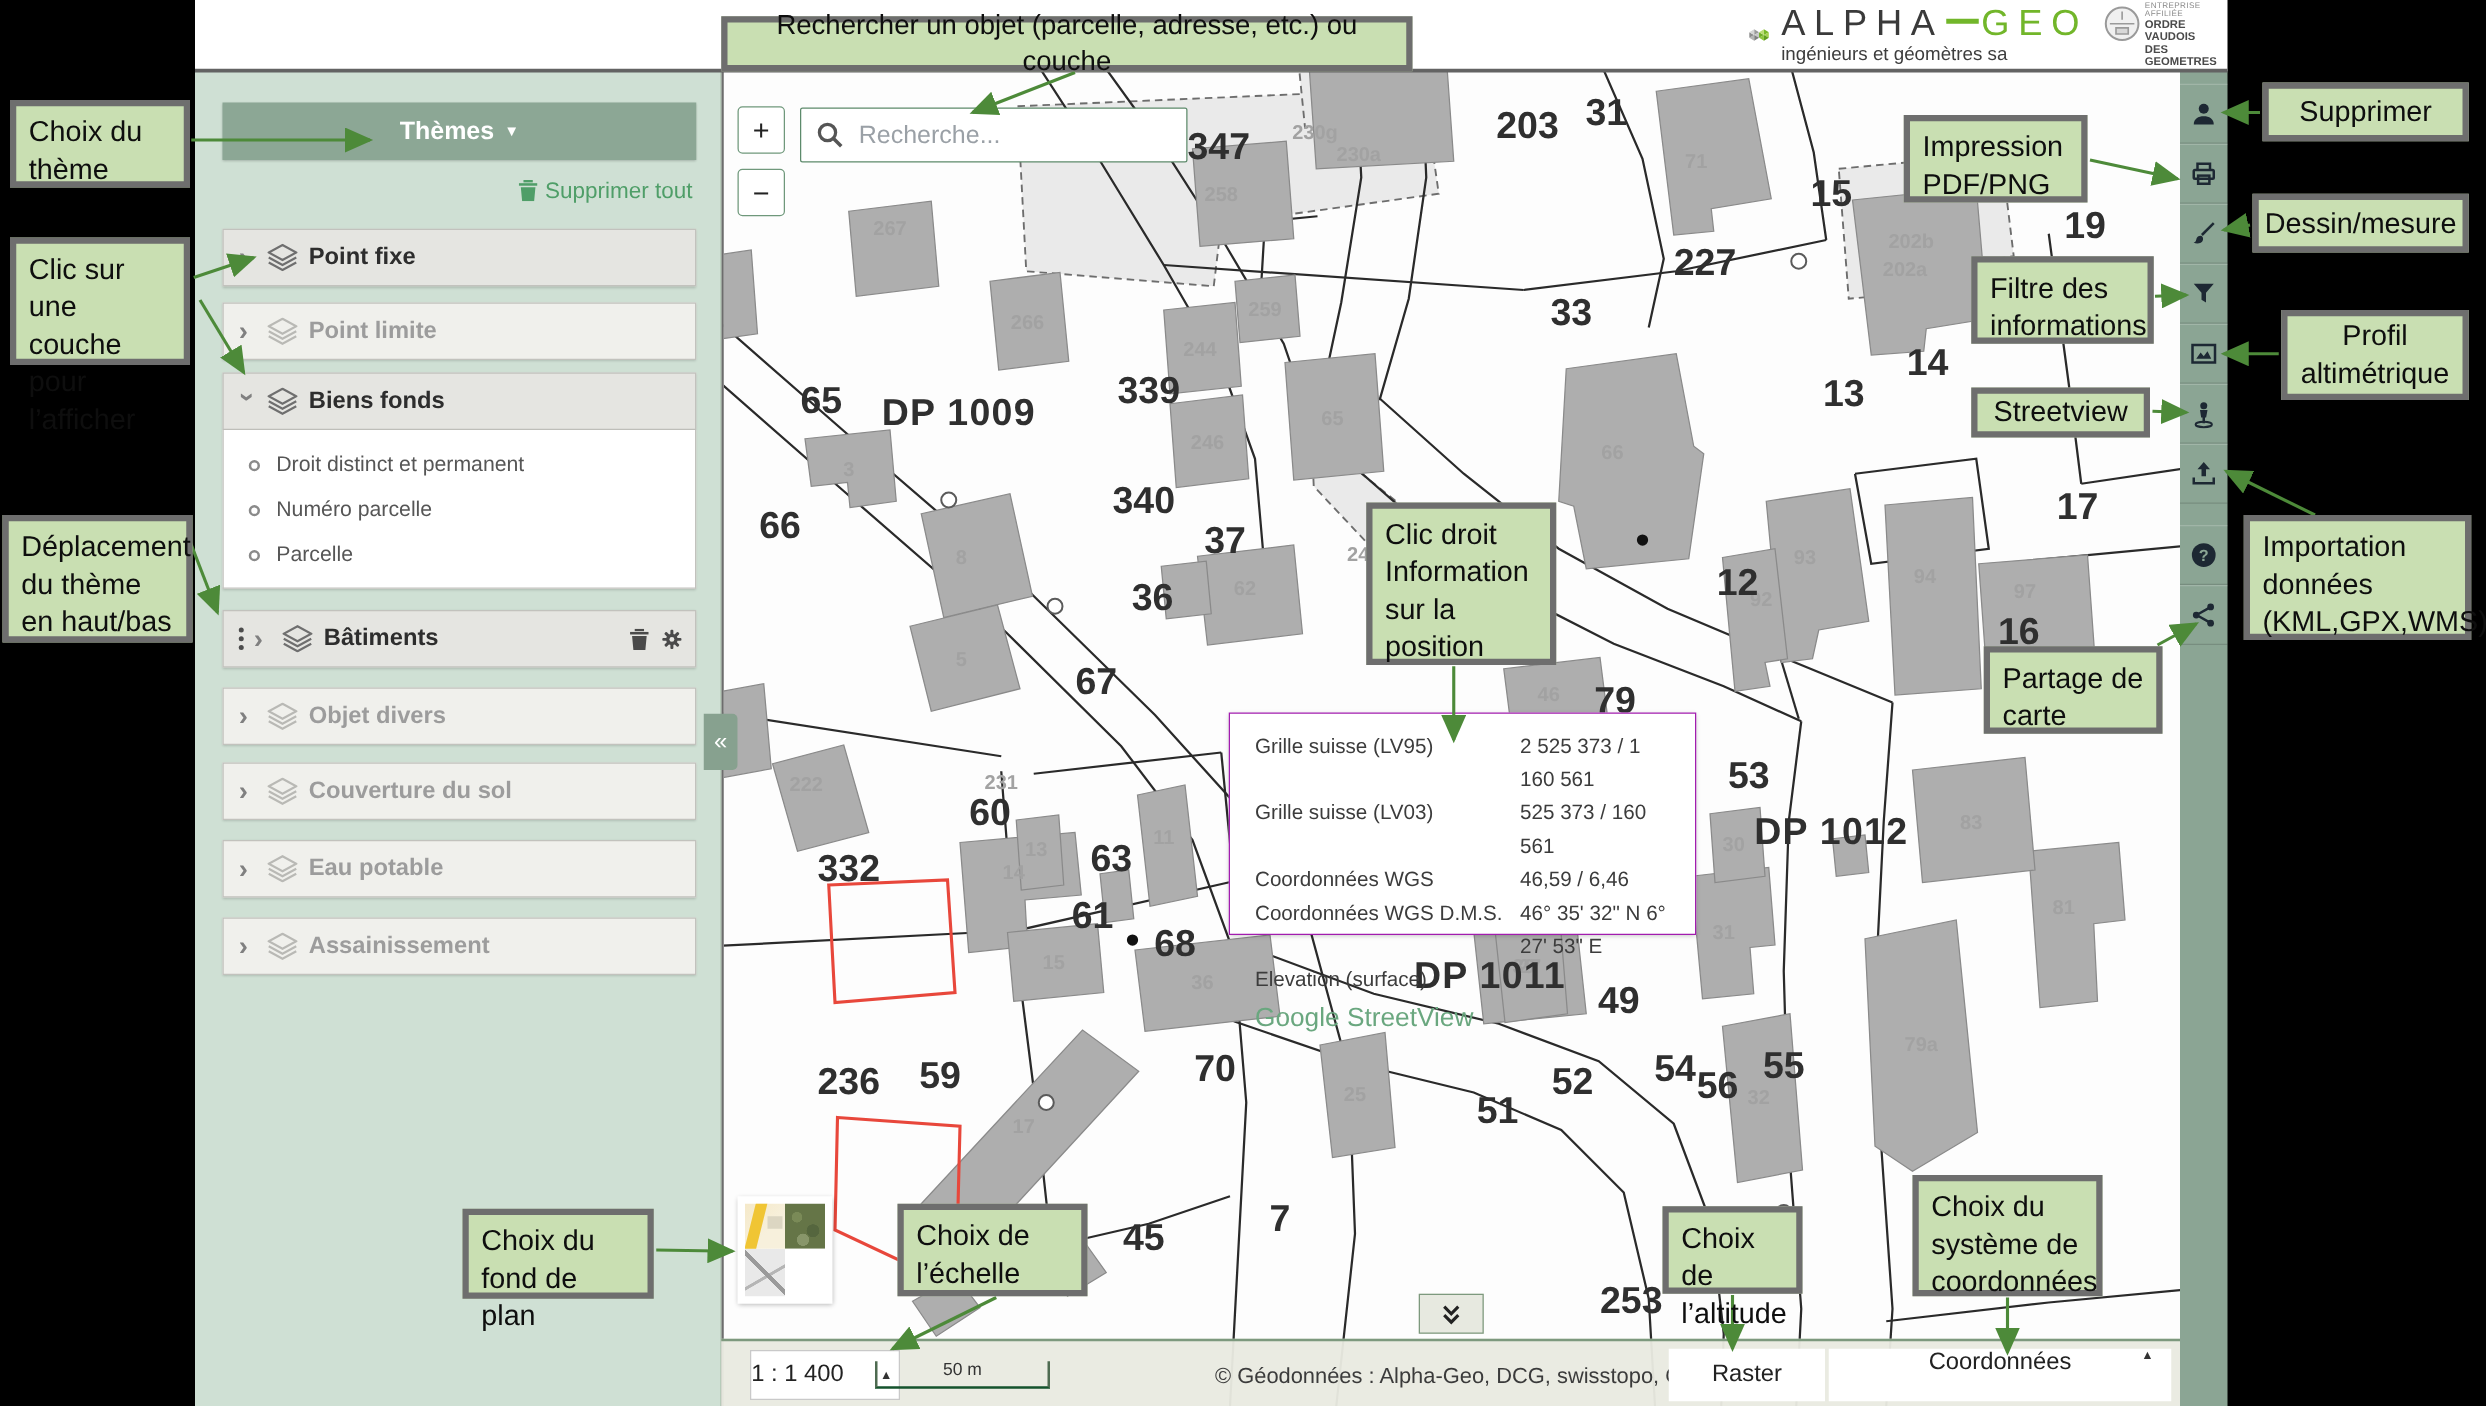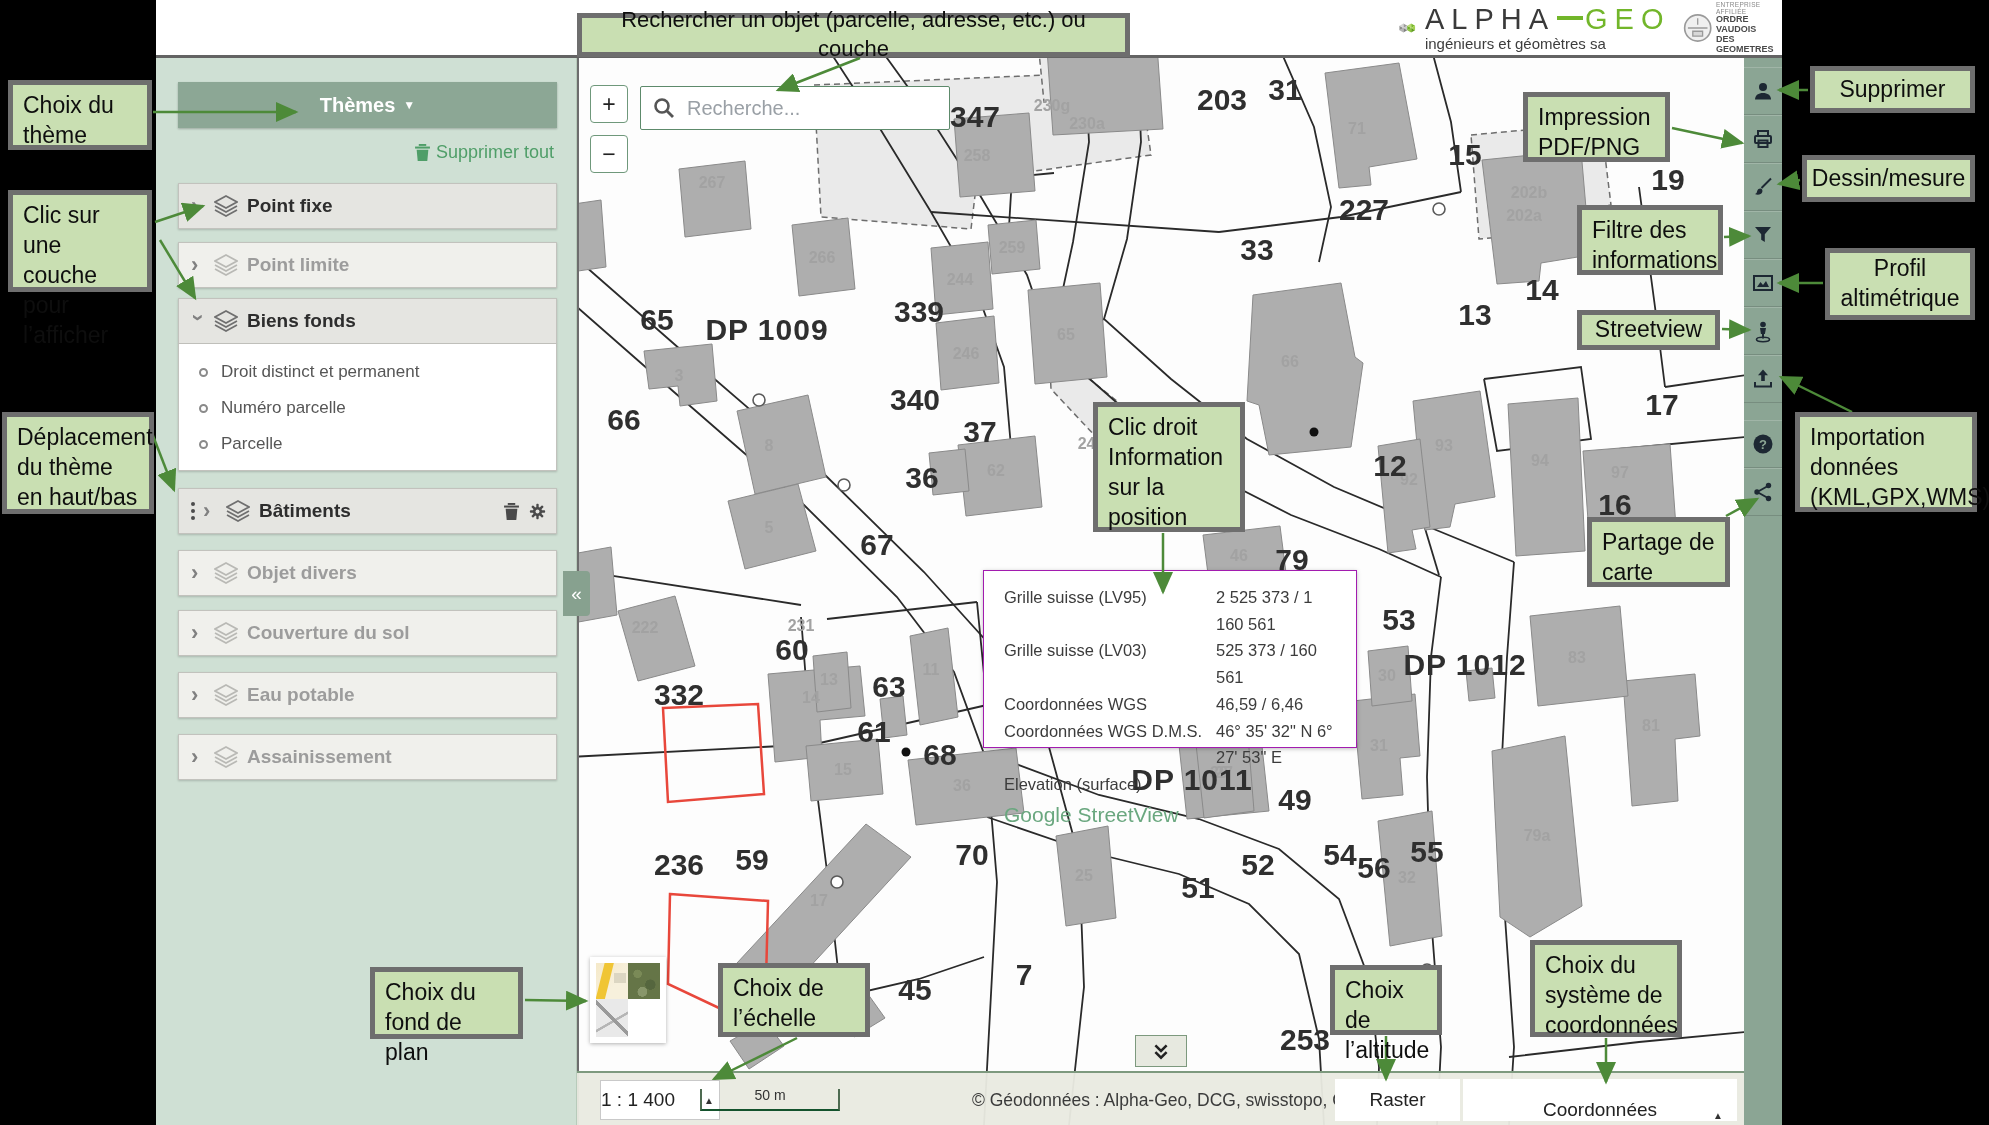--- a/index.html
+++ b/index.html
@@ -9,21 +9,21 @@
 
   
   .topbar{position:absolute;left:156px;top:0;width:1626px;height:57px;background:#fff;}
   .topline{position:absolute;left:156px;top:55px;width:1626px;height:3px;background:#636363;z-index:3;}
   .logo{position:absolute;left:1398px;top:1px;width:382px;height:54px;display:flex;align-items:center;gap:8px;}
   .logo-text{line-height:1;}
   .logo-name{font-size:29px;letter-spacing:7px;font-weight:500;color:#3a3a3a;white-space:nowrap;}
   .logo-name .geo{color:#72b62a;}
   .logo-name .dash{display:inline-block;width:26px;height:4px;background:#72b62a;vertical-align:9px;margin:0 2px;}
   .logo-sub{font-size:15px;color:#3d3d3d;margin-top:2px;}
-  .badge{display:flex;align-items:center;gap:4px;margin-left:4px;}
+  .badge{display:flex;align-items:flex-start;gap:4px;margin-left:4px;}
   .badge-text{line-height:1.1;}
   .badge-text .b1{font-size:6.5px;color:#8a8a8a;letter-spacing:.3px;}
   .badge-text .b2{font-size:9px;color:#4a4a4a;font-weight:bold;}
 
   
   .callout{position:absolute;background:#c9dfb2;border:5px solid #6e6e6e;color:#0e0e0e;
     font-size:23px;line-height:1.3;padding:6px 10px;z-index:8;}
   .callout.center{display:flex;align-items:center;justify-content:center;text-align:center;}
 
   
@@ -86,21 +86,21 @@
   .scalebox{position:absolute;left:23px;top:7px;width:120px;height:40px;background:#fff;border:1px solid #c9c9c9;
     display:flex;align-items:center;justify-content:flex-start;gap:29px;font-size:19px;color:#222;}
   .caret-up{font-size:10px;color:#333;}
   .sbar{position:absolute;left:123px;top:16px;width:140px;height:22px;border-left:2px solid #4e6b51;
     border-right:2px solid #4e6b51;border-bottom:2px solid #14532d;}
   .sbar span{position:absolute;left:0;right:0;top:-2px;text-align:center;font-size:14px;color:#333;}
   .attrib{position:absolute;left:395px;top:0;height:54px;display:flex;align-items:center;font-size:17.5px;color:#3b3b3b;}
   .rasterbox{position:absolute;left:758px;top:6px;width:125px;height:42px;background:#fff;display:flex;
     align-items:center;justify-content:center;font-size:19px;color:#222;}
   .coordbox{position:absolute;left:886px;top:6px;width:274px;height:42px;background:#fff;display:flex;
-    align-items:flex-end;justify-content:center;gap:0;font-size:19px;color:#222;}
+    align-items:flex-start;justify-content:center;gap:0;font-size:19px;color:#222;}
   .coordbox .caret-up{position:absolute;right:14px;}
 
   
   .toolbar{position:absolute;left:1744px;top:57px;width:38px;height:1068px;background:#8ba594;z-index:2;}
   .tool{position:absolute;left:0;width:38px;height:48px;display:flex;align-items:center;justify-content:center;
     border-bottom:1px solid rgba(0,0,0,.14);border-top:1px solid rgba(255,255,255,.18);}
   .tool svg{width:24px;height:24px;}
   .ticon{fill:#1d2833;}
   .tstroke{fill:none;stroke:#1d2833;stroke-width:2;}
 

